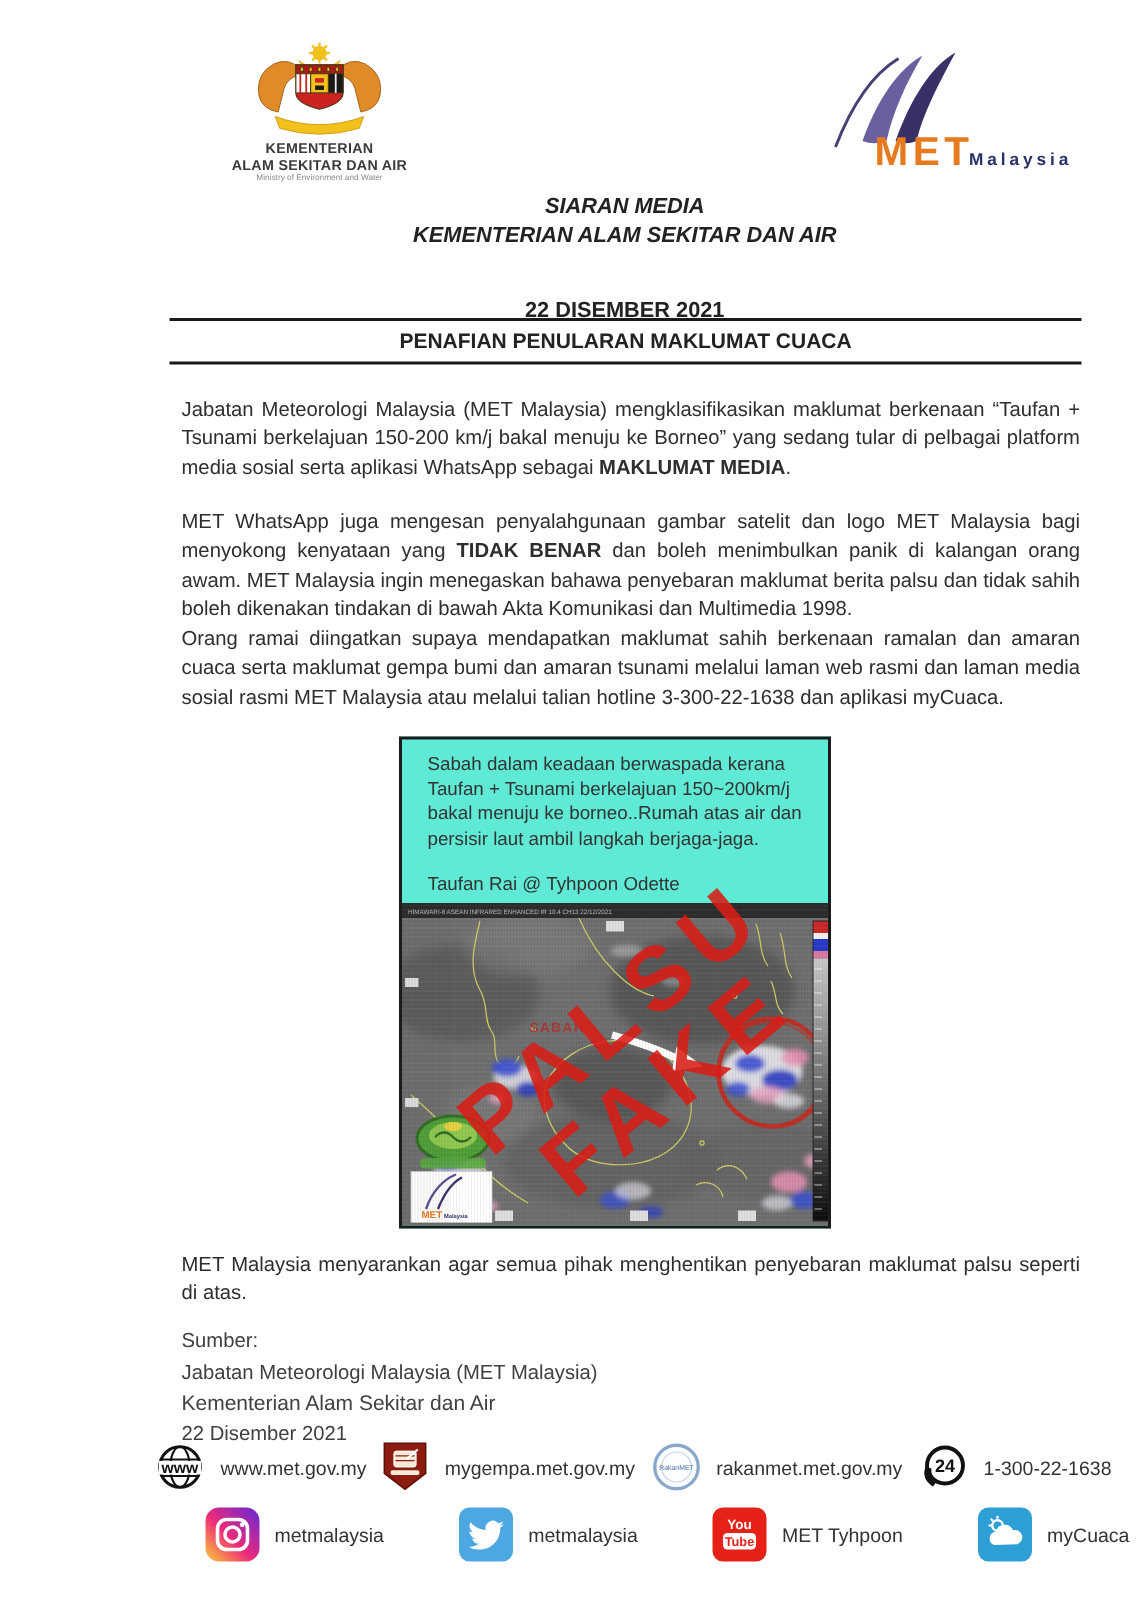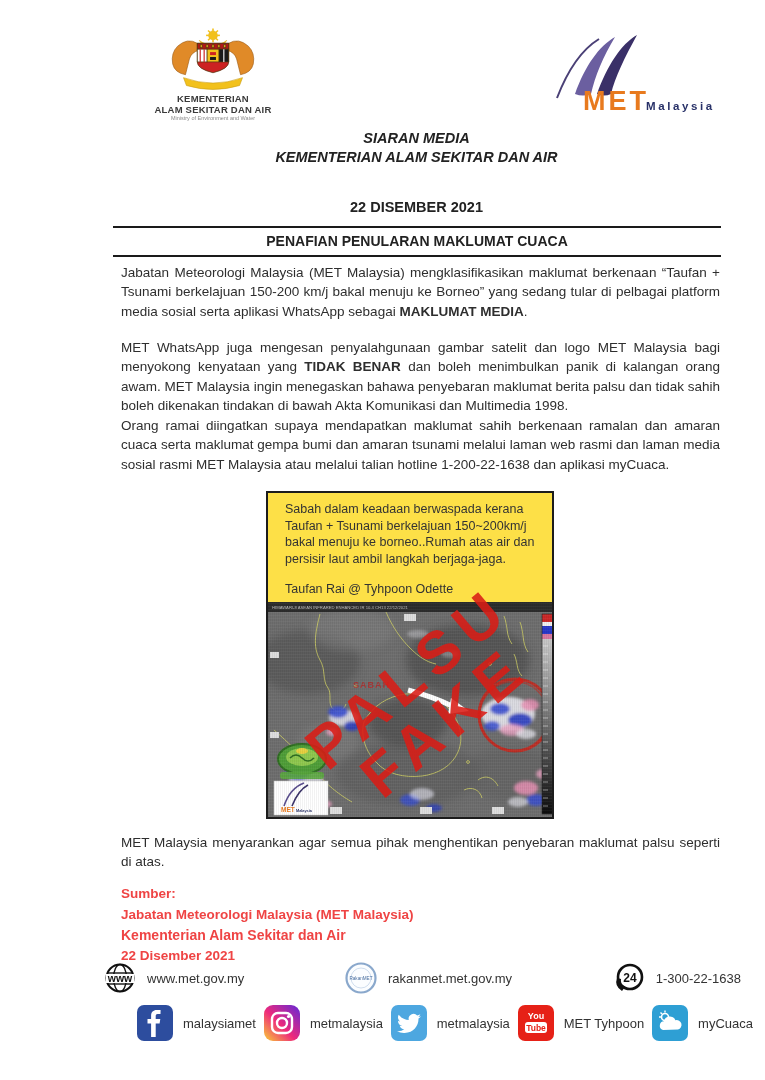--- a/index.html
+++ b/index.html
@@ -10,38 +10,38 @@
   .crest{position:absolute;left:106px;top:26px;width:146px;text-align:center;}
   .crest svg{width:118px;height:64px;}
   .crest-l1,.crest-l2{font-size:9.5px;font-weight:bold;line-height:10.5px;color:#3a3a3a;letter-spacing:.2px;}
   .crest-l3{font-size:5.5px;color:#8a8a8a;line-height:7px;}
   .metlogo{position:absolute;right:82px;top:34px;width:172px;}
   .metlogo svg{width:172px;height:82px;}
 
   
   .titleblock{position:absolute;top:129px;left:0;width:100%;text-align:center;font-weight:bold;font-size:14.5px;line-height:18.5px;color:#222;font-style:italic;}
   .dateline{position:absolute;top:199px;left:0;width:100%;text-align:center;font-weight:bold;font-size:14.5px;color:#222;}
-  .heading{position:absolute;top:226px;left:79px;width:608px;border-top:2px solid #1a1a1a;border-bottom:2px solid #1a1a1a;text-align:center;font-weight:bold;font-size:14px;padding:5px 0 6px 0;color:#222;}
+  .heading{position:absolute;top:212px;left:79px;width:608px;border-top:2px solid #1a1a1a;border-bottom:2px solid #1a1a1a;text-align:center;font-weight:bold;font-size:14px;padding:5px 0 6px 0;color:#222;}
 
   .para{position:absolute;left:87px;width:599px;text-align:justify;font-size:13.5px;line-height:19.3px;color:#2e2e2e;}
   .p1{top:263px;}
   .p2{top:338px;}
   .p3{top:416px;}
   .closing{top:833px;}
 
   
-  .figure{position:absolute;left:232px;top:491px;width:288px;border:2px solid #1c1c1c;background:#fde047;box-sizing:border-box;}
+  .figure{position:absolute;left:232px;top:491px;width:288px;border:2px solid #1c1c1c;background:#5eead4;box-sizing:border-box;}
   .fig-text{padding:8px 14px 4px 17px;font-size:12.5px;line-height:16.5px;color:#333;}
   .fig-text .gap{height:14px;}
   .sat{position:relative;width:100%;height:215px;overflow:hidden;background:#6e6e6e;}
   .sat .grain{position:absolute;inset:0;background-image:repeating-linear-gradient(0deg,rgba(255,255,255,.04) 0 1px,transparent 1px 3px),repeating-linear-gradient(90deg,rgba(0,0,0,.05) 0 1px,transparent 1px 2px);pointer-events:none;}
   .stamp{position:absolute;left:8px;top:150px;width:300px;text-align:center;transform:rotate(-40deg);font-weight:bold;font-size:60px;line-height:57px;letter-spacing:9px;color:rgba(218,28,22,.88);z-index:6;pointer-events:none;}
 
   
-  .source{position:absolute;left:87px;top:884px;font-size:13.5px;line-height:20.5px;color:#ef4444;font-weight:bold;}
+  .source{position:absolute;left:87px;top:884px;font-size:13.5px;line-height:20.5px;color:#404040;}
   .source .big{font-size:14px;}
 
   
   .frow{position:absolute;display:flex;justify-content:space-between;align-items:center;}
   .frow1{top:960px;left:68px;right:58px;}
   .frow2{top:1004px;left:102px;right:46px;}
   .f-item{display:flex;align-items:center;gap:9px;font-size:13px;color:#333;}
   .f-item .ic{display:inline-block;line-height:0;}
 </style>
 </head>
@@ -111,21 +111,21 @@
     <div>SIARAN MEDIA</div>
     <div>KEMENTERIAN ALAM SEKITAR DAN AIR</div>
   </div>
   <div class="dateline">22 DISEMBER 2021</div>
   <div class="heading">PENAFIAN PENULARAN MAKLUMAT CUACA</div>
 
   <div class="para p1"><span>Jabatan Meteorologi Malaysia (MET Malaysia) mengklasifikasikan maklumat berkenaan “Taufan + Tsunami berkelajuan 150-200 km/j bakal menuju ke Borneo” yang sedang tular di pelbagai platform media sosial serta aplikasi WhatsApp sebagai </span><b>MAKLUMAT MEDIA</b><span>.</span></div>
 
   <div class="para p2"><span>MET WhatsApp juga mengesan penyalahgunaan gambar satelit dan logo MET Malaysia bagi menyokong kenyataan yang </span><b>TIDAK BENAR</b><span> dan boleh menimbulkan panik di kalangan orang awam. MET Malaysia ingin menegaskan bahawa penyebaran maklumat berita palsu dan tidak sahih boleh dikenakan tindakan di bawah Akta Komunikasi dan Multimedia 1998.</span></div>
 
-  <div class="para p3">Orang ramai diingatkan supaya mendapatkan maklumat sahih berkenaan ramalan dan amaran cuaca serta maklumat gempa bumi dan amaran tsunami melalui laman web rasmi dan laman media sosial rasmi MET Malaysia atau melalui talian hotline 1-200-22-1638 dan aplikasi myCuaca.</div>
+  <div class="para p3">Orang ramai diingatkan supaya mendapatkan maklumat sahih berkenaan ramalan dan amaran cuaca serta maklumat gempa bumi dan amaran tsunami melalui laman web rasmi dan laman media sosial rasmi MET Malaysia atau melalui talian hotline 3-300-22-1638 dan aplikasi myCuaca.</div>
 
   <div class="figure">
     <div class="fig-text">
       <div>Sabah dalam keadaan berwaspada kerana Taufan + Tsunami berkelajuan 150~200km/j bakal menuju ke borneo..Rumah atas air dan persisir laut ambil langkah berjaga-jaga.</div>
       <div class="gap"></div>
       <div>Taufan Rai @ Tyhpoon Odette</div>
     </div>
 
     <div class="sat">
       <svg viewBox="0 0 288 215" width="288" height="215" preserveAspectRatio="none">
@@ -292,20 +292,35 @@
           <line x1="5" y1="13" x2="31" y2="13" stroke="#111" stroke-width="1.4"></line>
           <line x1="5" y1="24" x2="31" y2="24" stroke="#111" stroke-width="1.4"></line>
           <rect x="4" y="14" width="28" height="9" fill="#fff"></rect>
           <text x="18" y="22" font-size="10.5" font-weight="bold" fill="#111" text-anchor="middle" font-family="Liberation Sans, sans-serif">www</text>
         </svg>
       </span>
       <span>www.met.gov.my</span>
     </div>
     <div class="f-item">
       <span class="ic">
+        <svg width="34" height="36" viewBox="0 0 32 34">
+          <path d="M3,2 h26 v19 l-13,10 l-13,-10 z" fill="#8c1b10" stroke="#5e0f08" stroke-width="1"></path>
+          <rect x="9" y="7" width="14" height="10" rx="1.5" fill="#f5e9d8" stroke="#fff" stroke-width="0.6"></rect>
+          <g stroke="#8c1b10" stroke-width="0.9">
+              <line x1="10" y1="10" x2="22" y2="10"></line>
+              <line x1="10" y1="13" x2="22" y2="13"></line>
+            </g>
+          <line x1="24" y1="6" x2="17" y2="12" stroke="#fff" stroke-width="1.4"></line>
+          <rect x="7" y="19" width="18" height="3" rx="1" fill="#f5e9d8"></rect>
+        </svg>
+      </span>
+      <span>mygempa.met.gov.my</span>
+    </div>
+    <div class="f-item">
+      <span class="ic">
         <svg width="36" height="36" viewBox="0 0 36 36">
           <circle cx="18" cy="18" r="14.5" stroke="#8aa8cc" stroke-width="2.2" fill="#fbfdff"></circle>
           <circle cx="18" cy="18" r="10" stroke="#c4d4e8" stroke-width="0.8" fill="none"></circle>
           <text x="18" y="20" font-size="4.6" fill="#4a6fa0" text-anchor="middle" font-family="Liberation Sans, sans-serif">RakanMET</text>
         </svg>
       </span>
       <span>rakanmet.met.gov.my</span>
     </div>
     <div class="f-item">
       <span class="ic">
@@ -313,29 +328,20 @@
           <circle cx="19" cy="17" r="12" stroke="#111" stroke-width="2.6" fill="none"></circle>
           <text x="19" y="21.5" font-size="12" font-weight="bold" fill="#111" text-anchor="middle" font-family="Liberation Sans, sans-serif">24</text>
           <path d="M6,18 q-3,8 5,13 l3,-4 q-5,-3 -4,-8 z" fill="#111"></path>
         </svg>
       </span>
       <span>1-300-22-1638</span>
     </div>
   </div>
 
   <div class="frow frow2">
-    <div class="f-item">
-      <span class="ic">
-        <svg width="38" height="38" viewBox="0 0 38 38">
-          <rect x="1" y="1" width="36" height="36" rx="7" fill="#2d4d9e"></rect>
-          <path d="M24.5,10 h-3 c-1.1,0 -1.8,0.8 -1.8,1.9 v3.1 h4.6 l-0.7,4.4 h-3.9 V33 h-4.6 V19.4 h-3.6 v-4.4 h3.6 v-3.4 c0,-3.4 2.2,-5.6 5.5,-5.6 h4 z" fill="#fff"></path>
-        </svg>
-      </span>
-      <span>malaysiamet</span>
-    </div>
     <div class="f-item">
       <span class="ic">
         <svg width="38" height="38" viewBox="0 0 38 38">
           <defs>
               <linearGradient id="ig" x1="0" y1="1" x2="1" y2="0">
             <stop offset="0" stop-color="#f9ce34"></stop>
                 <stop offset="0.45" stop-color="#ee2a7b"></stop>
                 <stop offset="1" stop-color="#6228d7"></stop>
           </linearGradient>
             </defs>

